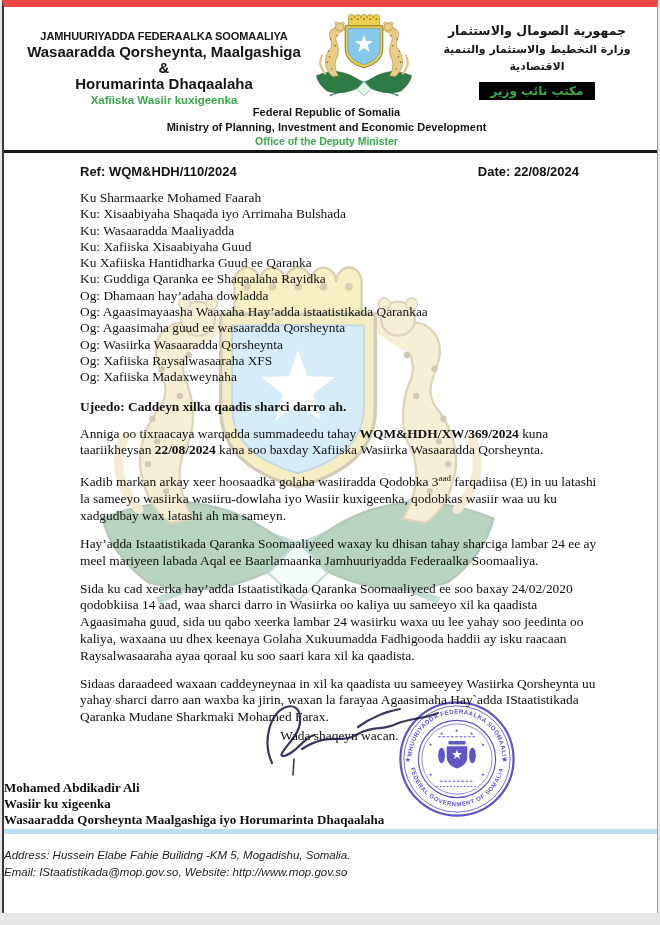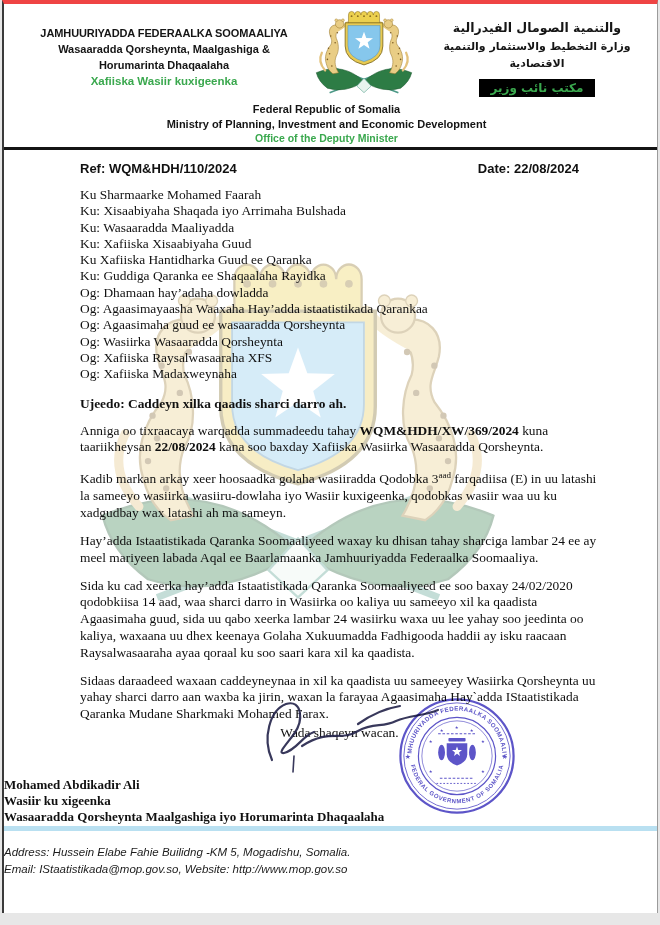--- a/index.html
+++ b/index.html
@@ -1,24 +1,24 @@
 <!DOCTYPE html>
 <html><head>
 <meta charset="utf-8">
 <style>
   html,body{margin:0;padding:0;}
   body{width:660px;height:925px;background:#e7e7e7;font-family:"Liberation Serif",serif;color:#111;}
   .page{position:relative;box-sizing:border-box;width:656px;height:913px;margin-left:2px;background:#ffffff;
-        border-top:4px solid #ef4444;border-left:2px solid #3a3a3a;border-right:1px solid #9b9b9b;overflow:hidden;}
+        border-top:7px solid #ef4444;border-left:2px solid #3a3a3a;border-right:1px solid #9b9b9b;overflow:hidden;}
   
   .header{position:relative;height:143px;}
   .h-left{position:absolute;left:22px;top:21px;width:276px;text-align:center;
           font-family:"Liberation Sans",sans-serif;font-weight:bold;line-height:16px;color:#151515;}
   .h-left .l1{font-size:11px;letter-spacing:-0.1px;}
-  .h-left .l2,.h-left .l3{font-size:11px;}
+  .h-left .l2,.h-left .l3{font-size:15px;}
   .h-left .l4{font-size:11.5px;color:#3aa84e;}
   .h-emblem{position:absolute;left:299px;top:4px;width:122px;height:95px;}
   .h-right{position:absolute;right:8px;top:14px;width:224px;text-align:center;direction:rtl;
            font-family:"DejaVu Sans",sans-serif;font-weight:bold;color:#151515;}
   .h-right .ar1{font-size:12.5px;line-height:20px;}
   .h-right .ar2{font-size:11px;line-height:17px;}
   .h-right .ar3{display:inline-block;margin-top:7px;background:#000000;color:#3aa84e;font-size:12px;padding:2px 12px;}
   .h-center{position:absolute;left:0;right:8px;top:98px;text-align:center;
             font-family:"Liberation Sans",sans-serif;font-weight:bold;color:#151515;}
   .h-center .c1,.h-center .c2{font-size:11px;line-height:14.5px;}
@@ -102,21 +102,21 @@
     <div class="h-left">
       <div class="l1">JAMHUURIYADDA FEDERAALKA SOOMAALIYA</div>
       <div class="l2">Wasaaradda Qorsheynta, Maalgashiga &amp;</div>
       <div class="l3">Horumarinta Dhaqaalaha</div>
       <div class="l4">Xafiiska Wasiir kuxigeenka</div>
     </div>
     <svg class="h-emblem" viewBox="0 0 220 170">
       <use href="#emblem"></use>
     </svg>
     <div class="h-right">
-      <div class="ar1">والتنمية الصومال الفيدرالية</div>
+      <div class="ar1">جمهورية الصومال والاستثمار</div>
       <div class="ar2">وزارة التخطيط والاستثمار والتنمية الاقتصادية</div>
       <div class="ar3">مكتب نائب وزير</div>
     </div>
     <div class="h-center">
       <div class="c1">Federal Republic of Somalia</div>
       <div class="c2">Ministry of Planning, Investment and Economic Development</div>
       <div class="c3">Office of the Deputy Minister</div>
     </div>
   </div>
   <div class="rule-black"></div>

